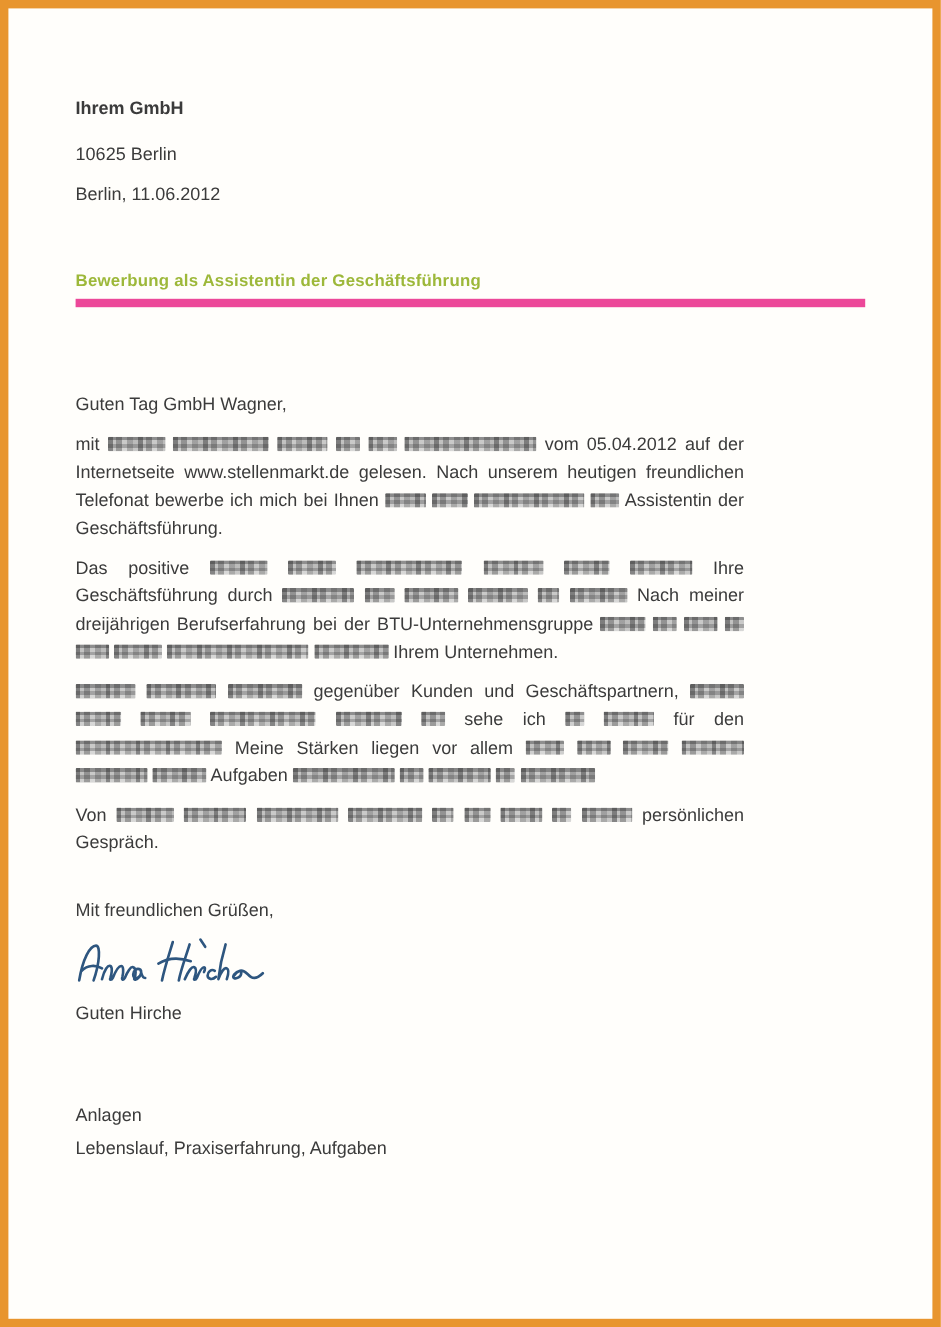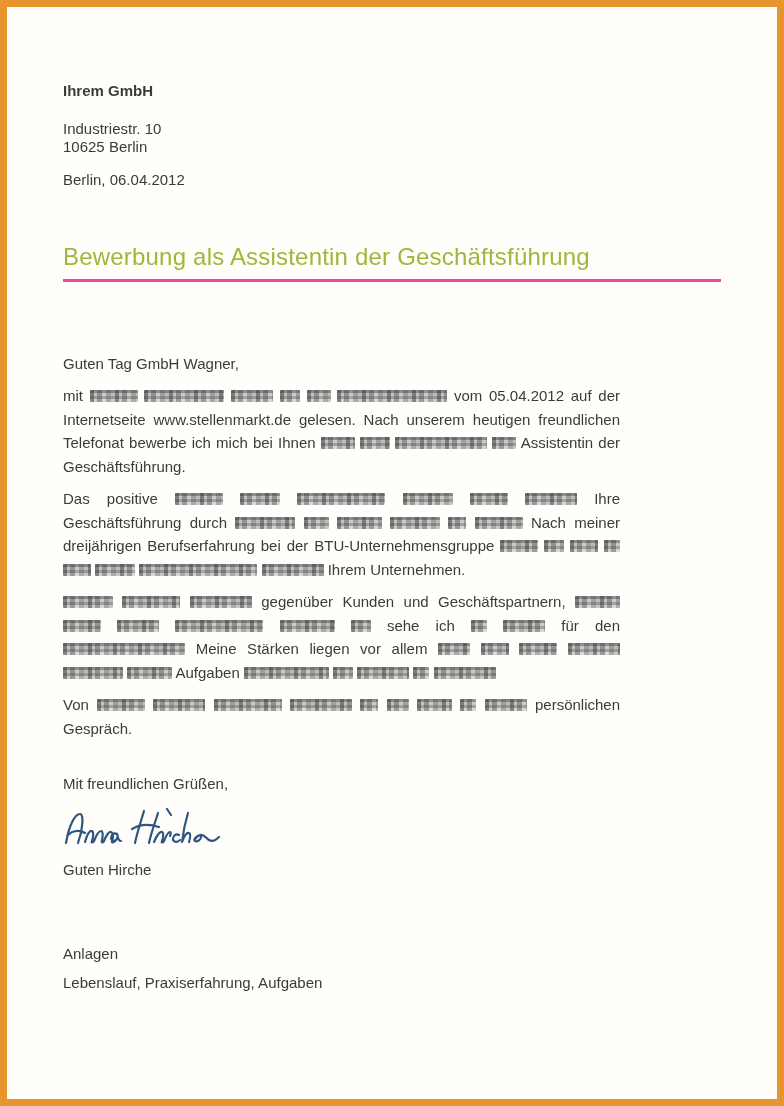--- a/index.html
+++ b/index.html
@@ -33,25 +33,25 @@
     line-height: 17.5px;
   }
   .date-line {
     margin-top: 16px;
     font-size: 15px;
     line-height: 17.5px;
   }
   .subject {
     margin-top: 54px;
     width: 658px;
-    font-size: 24px;
-    font-weight: normal;
+    font-size: 14px;
+    font-weight: bold;
     color: #9DB83A;
     padding-bottom: 8px;
-    border-bottom: 3px solid #ec4899;
+    border-bottom: 7px solid #ec4899;
     letter-spacing: 0.2px;
   }
   .letter-body {
     width: 557px;
     font-size: 15px;
     line-height: 23.5px;
     text-align: justify;
   }
   .letter-body p { margin: 9px 0 0 0; }
   .letter-body p.salutation {
@@ -100,25 +100,24 @@
 </style>
 </head>
 <body>
 
 <div class="page">
   <div class="content">
 
     <div class="sender">Ihrem GmbH</div>
 
     <div class="recipient">
-      <div>Industriestr. 10</div>
       <div>10625 Berlin</div>
     </div>
 
-    <div class="date-line">Berlin, 06.04.2012</div>
+    <div class="date-line">Berlin, 11.06.2012</div>
 
     <div class="subject">Bewerbung als Assistentin der Geschäftsführung</div>
 
     <div class="letter-body" id="letter-body">
         <p class="salutation">Guten Tag GmbH Wagner,</p>
         <p>mit <span class="redact" style="width: 48px;"></span> <span class="redact" style="width: 80px;"></span> <span class="redact" style="width: 42px;"></span> <span class="redact" style="width: 20px;"></span> <span class="redact" style="width: 24px;"></span> <span class="redact" style="width: 110px;"></span> vom 05.04.2012 auf der Internetseite www.stellenmarkt.de gelesen. Nach unserem heutigen freundlichen Telefonat bewerbe ich mich bei Ihnen <span class="redact" style="width: 34px;"></span> <span class="redact" style="width: 30px;"></span> <span class="redact" style="width: 92px;"></span> <span class="redact" style="width: 24px;"></span> Assistentin der Geschäftsführung.</p>
         <p>Das positive <span class="redact" style="width: 48px;"></span> <span class="redact" style="width: 40px;"></span> <span class="redact" style="width: 88px;"></span> <span class="redact" style="width: 50px;"></span> <span class="redact" style="width: 38px;"></span> <span class="redact" style="width: 52px;"></span> Ihre Geschäftsführung durch <span class="redact" style="width: 60px;"></span> <span class="redact" style="width: 25px;"></span> <span class="redact" style="width: 45px;"></span> <span class="redact" style="width: 50px;"></span> <span class="redact" style="width: 18px;"></span> <span class="redact" style="width: 48px;"></span> Nach meiner dreijährigen Berufserfahrung bei der BTU-Unternehmensgruppe <span class="redact" style="width: 38px;"></span> <span class="redact" style="width: 20px;"></span> <span class="redact" style="width: 28px;"></span> <span class="redact" style="width: 16px;"></span> <span class="redact" style="width: 28px;"></span> <span class="redact" style="width: 40px;"></span> <span class="redact" style="width: 118px;"></span> <span class="redact" style="width: 62px;"></span> Ihrem Unternehmen.</p>
         <p><span class="redact" style="width: 50px;"></span> <span class="redact" style="width: 58px;"></span> <span class="redact" style="width: 62px;"></span> gegenüber Kunden und Geschäftspartnern, <span class="redact" style="width: 45px;"></span> <span class="redact" style="width: 38px;"></span> <span class="redact" style="width: 42px;"></span> <span class="redact" style="width: 88px;"></span> <span class="redact" style="width: 55px;"></span> <span class="redact" style="width: 20px;"></span> sehe ich <span class="redact" style="width: 16px;"></span> <span class="redact" style="width: 42px;"></span> für den <span class="redact" style="width: 122px;"></span> Meine Stärken liegen vor allem <span class="redact" style="width: 32px;"></span> <span class="redact" style="width: 28px;"></span> <span class="redact" style="width: 38px;"></span> <span class="redact" style="width: 52px;"></span> <span class="redact" style="width: 60px;"></span> <span class="redact" style="width: 45px;"></span> Aufgaben <span class="redact" style="width: 85px;"></span> <span class="redact" style="width: 20px;"></span> <span class="redact" style="width: 52px;"></span> <span class="redact" style="width: 16px;"></span> <span class="redact" style="width: 62px;"></span></p>
         <p>Von <span class="redact" style="width: 48px;"></span> <span class="redact" style="width: 52px;"></span> <span class="redact" style="width: 68px;"></span> <span class="redact" style="width: 62px;"></span> <span class="redact" style="width: 18px;"></span> <span class="redact" style="width: 22px;"></span> <span class="redact" style="width: 35px;"></span> <span class="redact" style="width: 16px;"></span> <span class="redact" style="width: 42px;"></span> persönlichen Gespräch.</p>
       </div>

